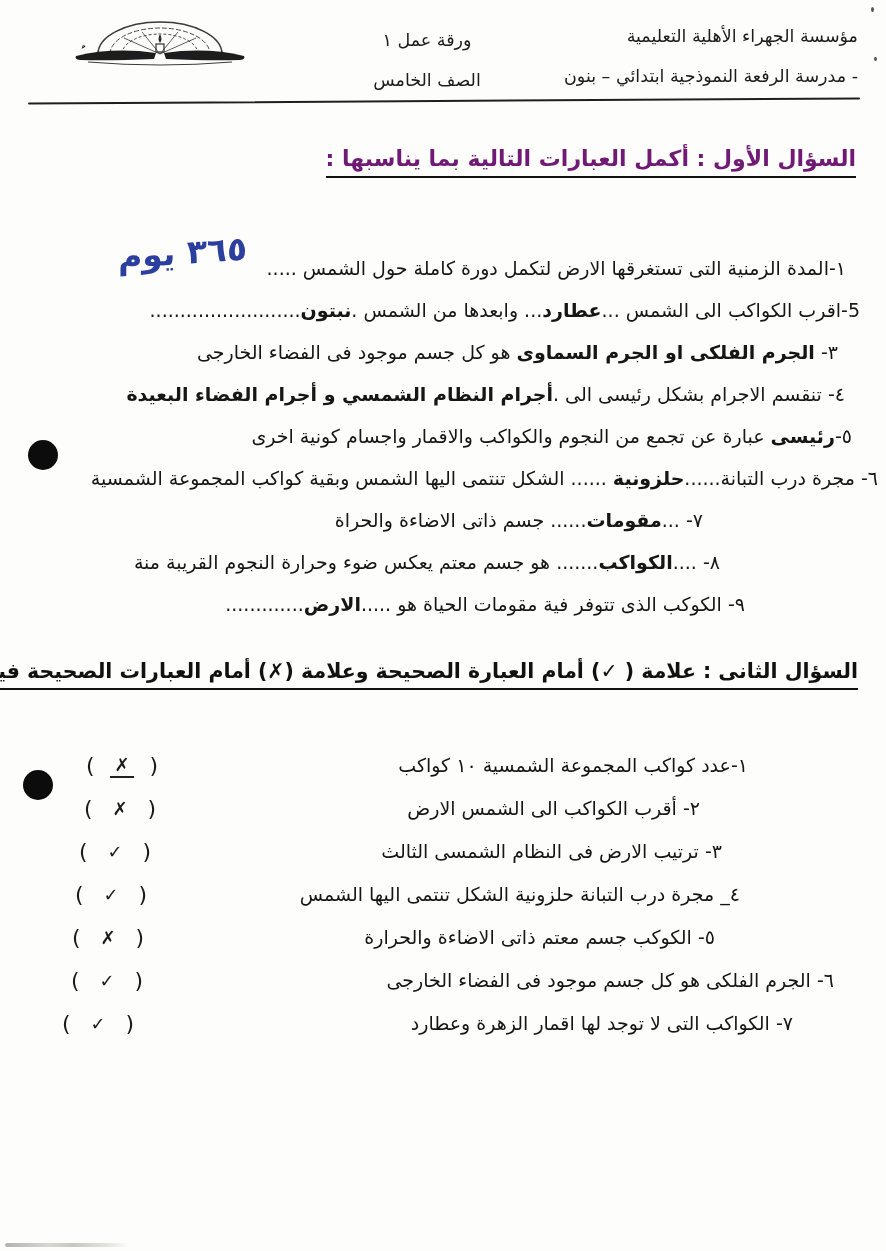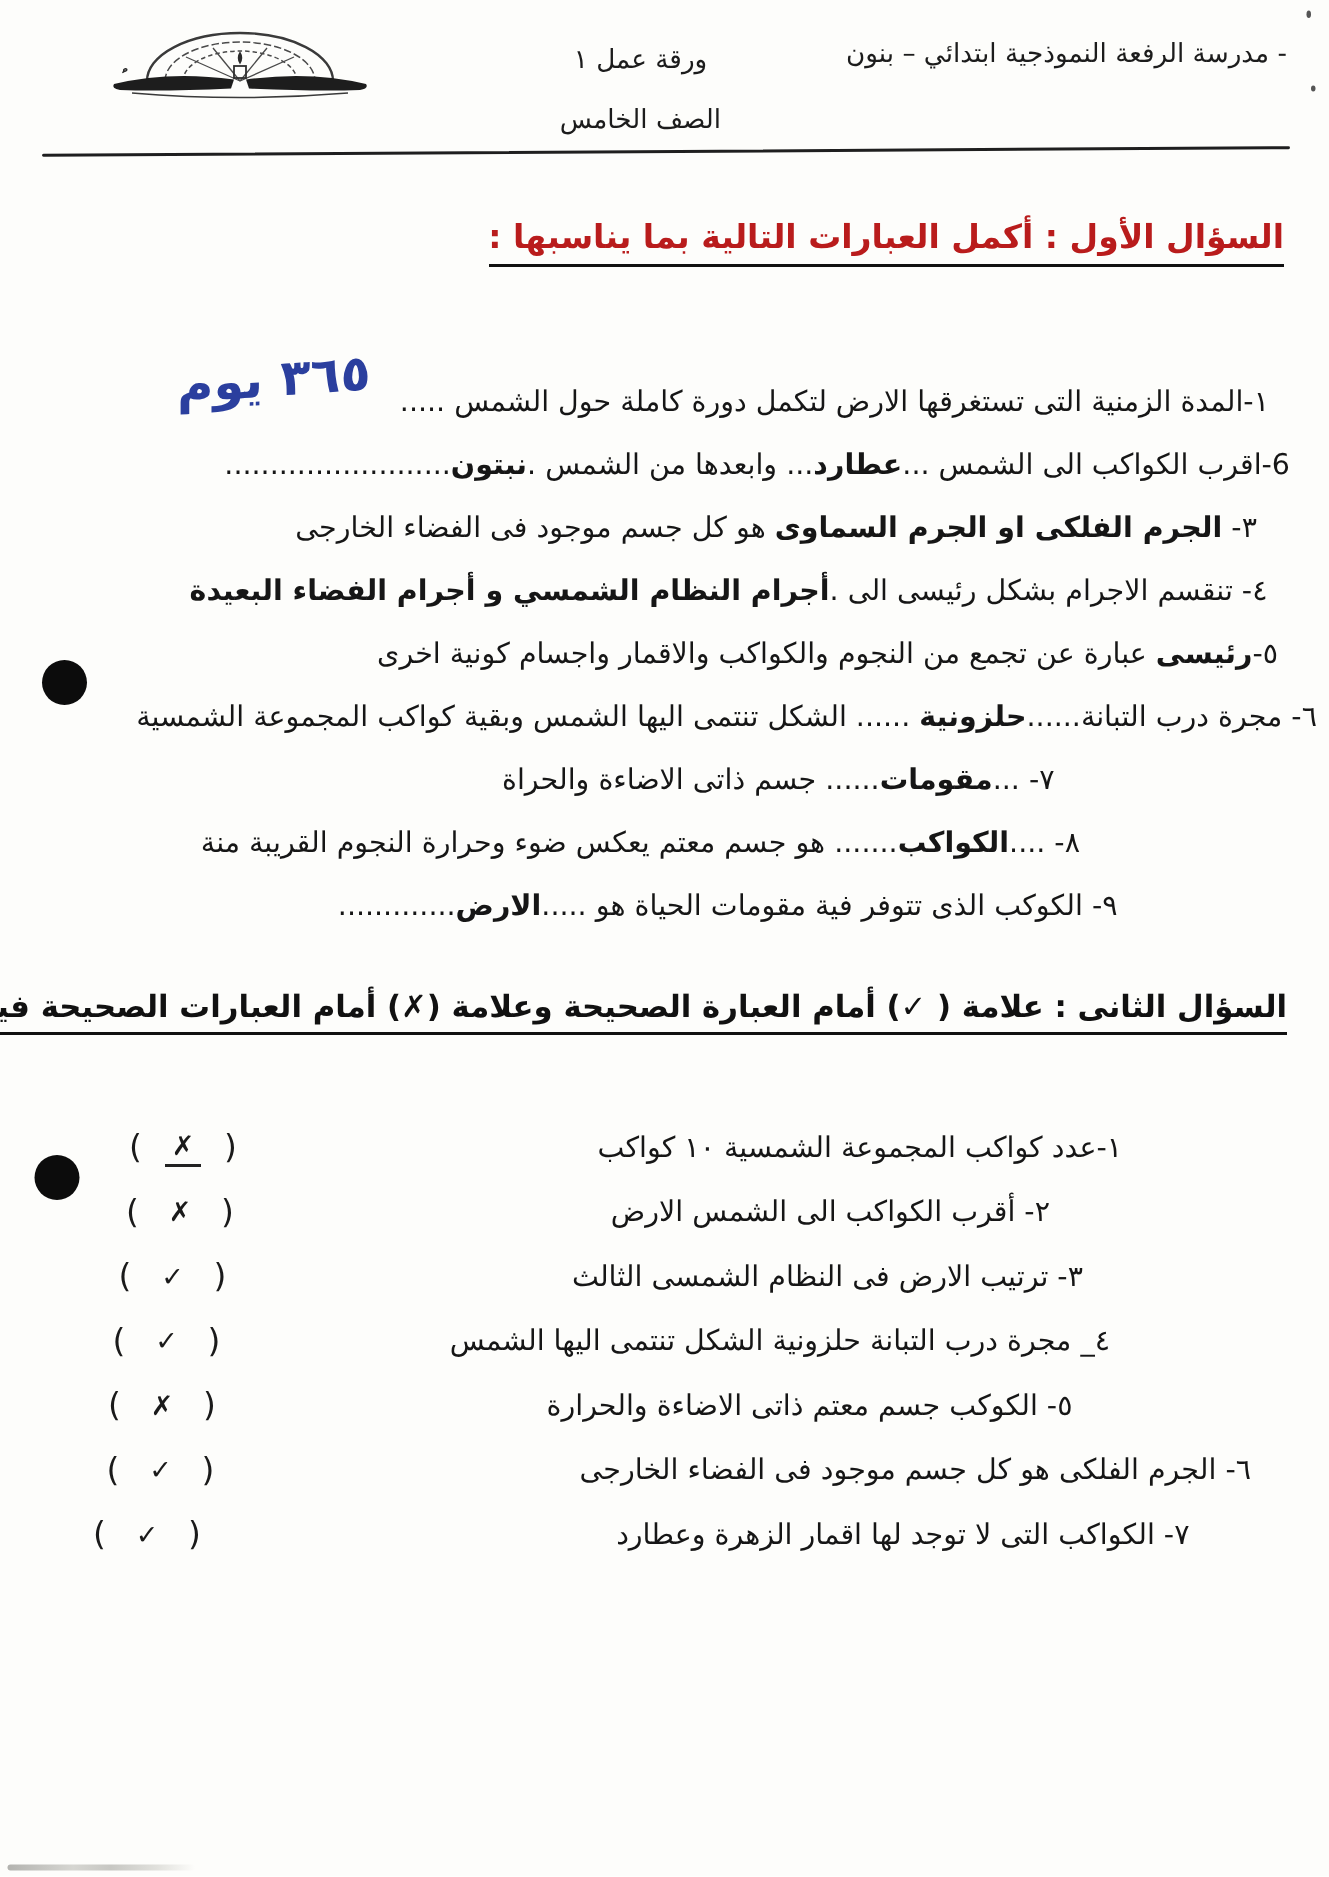--- a/index.html
+++ b/index.html
@@ -37,21 +37,21 @@
   .speck2 { top: 57px; right: 9px;  width: 3px; height: 4px; }
 
   
   .punch { position: absolute; background: #0c0c0c; border-radius: 50%; width: 30px; height: 30px; }
   .punch1 { top: 440px; left: 28px; }
   .punch2 { top: 770px; left: 23px; }
 
   
   .q1-title {
     position: absolute; top: 146px; right: 30px;
-    font-size: 22px; font-weight: bold; color: #b91c1c;
+    font-size: 22px; font-weight: bold; color: #701a75;
     border-bottom: 2.5px solid #111; padding-bottom: 5px;
     white-space: nowrap;
     margin-left: 40px;
   }
   .q1-items { position: absolute; top: 247px; right: 0; left: 0; }
   .q1-item {
     height: 42px; line-height: 42px; font-size: 19px;
     text-align: right; white-space: nowrap; direction: rtl;
   }
   .q1-item b { font-weight: bold; }
@@ -112,20 +112,21 @@
     background: linear-gradient(90deg, #9a9a96 0%, #c9c9c4 35%, #b5b5b0 55%, #d8d8d3 80%, transparent 100%);
     opacity: 0.75; border-radius: 2px;
   }
 </style>
 </head>
 <body>
 
 <div class="page" style="color: rgb(22, 22, 22);">
 
   <div class="hdr-right">
+    <div>مؤسسة الجهراء الأهلية التعليمية</div>
     <div>- مدرسة الرفعة النموذجية ابتدائي – بنون</div>
   </div>
 
   <div class="hdr-center">
     <div>ورقة عمل ١</div>
     <div>الصف الخامس</div>
   </div>
 
   <div class="logo-wrap">
     <svg width="205" height="70" viewBox="0 0 205 70">
@@ -156,21 +157,21 @@
 
   <div class="hdr-rule"></div>
 
   <div class="punch punch1"></div>
   <div class="punch punch2"></div>
 
   <div class="q1-title">السؤال الأول : أكمل العبارات التالية بما يناسبها :</div>
 
   <div class="q1-items">
       <div class="q1-item"><span>١-المدة الزمنية التى تستغرقها الارض لتكمل دورة كاملة حول الشمس ..... </span></div>
-      <div class="q1-item"><span>6-اقرب الكواكب الى الشمس  ...</span><b>عطارد</b><span>... وابعدها من الشمس  .</span><b>نبتون</b><span>.........................</span></div>
+      <div class="q1-item"><span>5-اقرب الكواكب الى الشمس  ...</span><b>عطارد</b><span>... وابعدها من الشمس  .</span><b>نبتون</b><span>.........................</span></div>
       <div class="q1-item"><span>٣- </span><b>الجرم الفلكى او الجرم السماوى</b><span>  هو كل جسم موجود فى الفضاء الخارجى</span></div>
       <div class="q1-item"><span>٤- تنقسم الاجرام بشكل رئيسى الى  .</span><b>أجرام النظام الشمسي و أجرام الفضاء البعيدة</b></div>
       <div class="q1-item"><span>٥-</span><b>رئيسى</b><span>  عبارة عن تجمع من النجوم والكواكب والاقمار واجسام كونية اخرى</span></div>
       <div class="q1-item"><span>٦- مجرة درب التبانة......</span><b>حلزونية</b><span> ...... الشكل تنتمى اليها الشمس وبقية كواكب المجموعة الشمسية</span></div>
       <div class="q1-item"><span>٧- ...</span><b>مقومات</b><span>...... جسم ذاتى الاضاءة والحراة</span></div>
       <div class="q1-item"><span>٨- ....</span><b>الكواكب</b><span>....... هو جسم معتم يعكس ضوء وحرارة النجوم القريبة منة</span></div>
       <div class="q1-item"><span>٩- الكوكب الذى تتوفر فية مقومات الحياة هو .....</span><b>الارض</b><span>.............</span></div>
     </div>
 
   <div class="handwriting" style="color: rgb(43, 63, 158);">٣٦٥ يوم</div>

